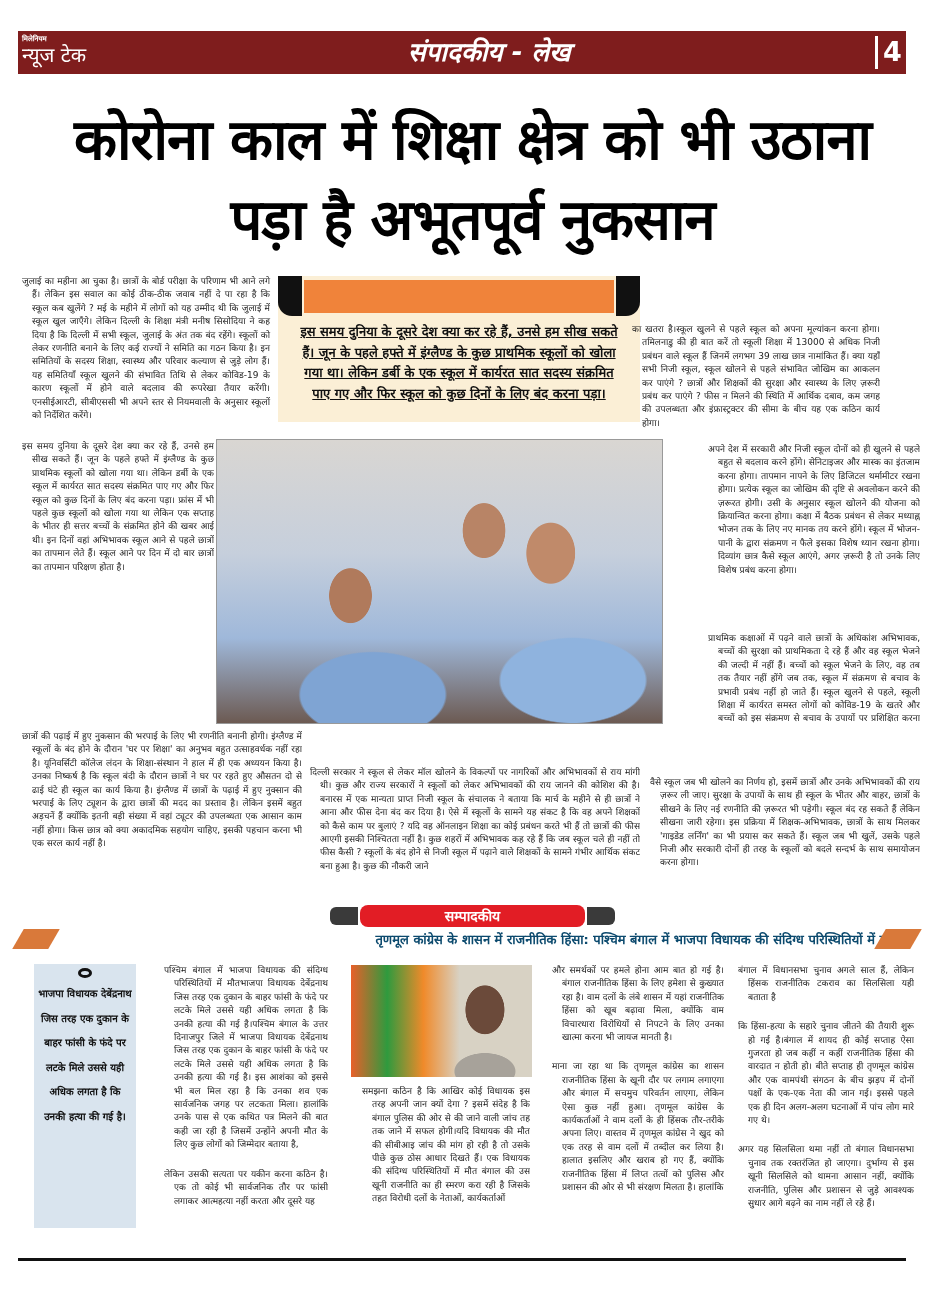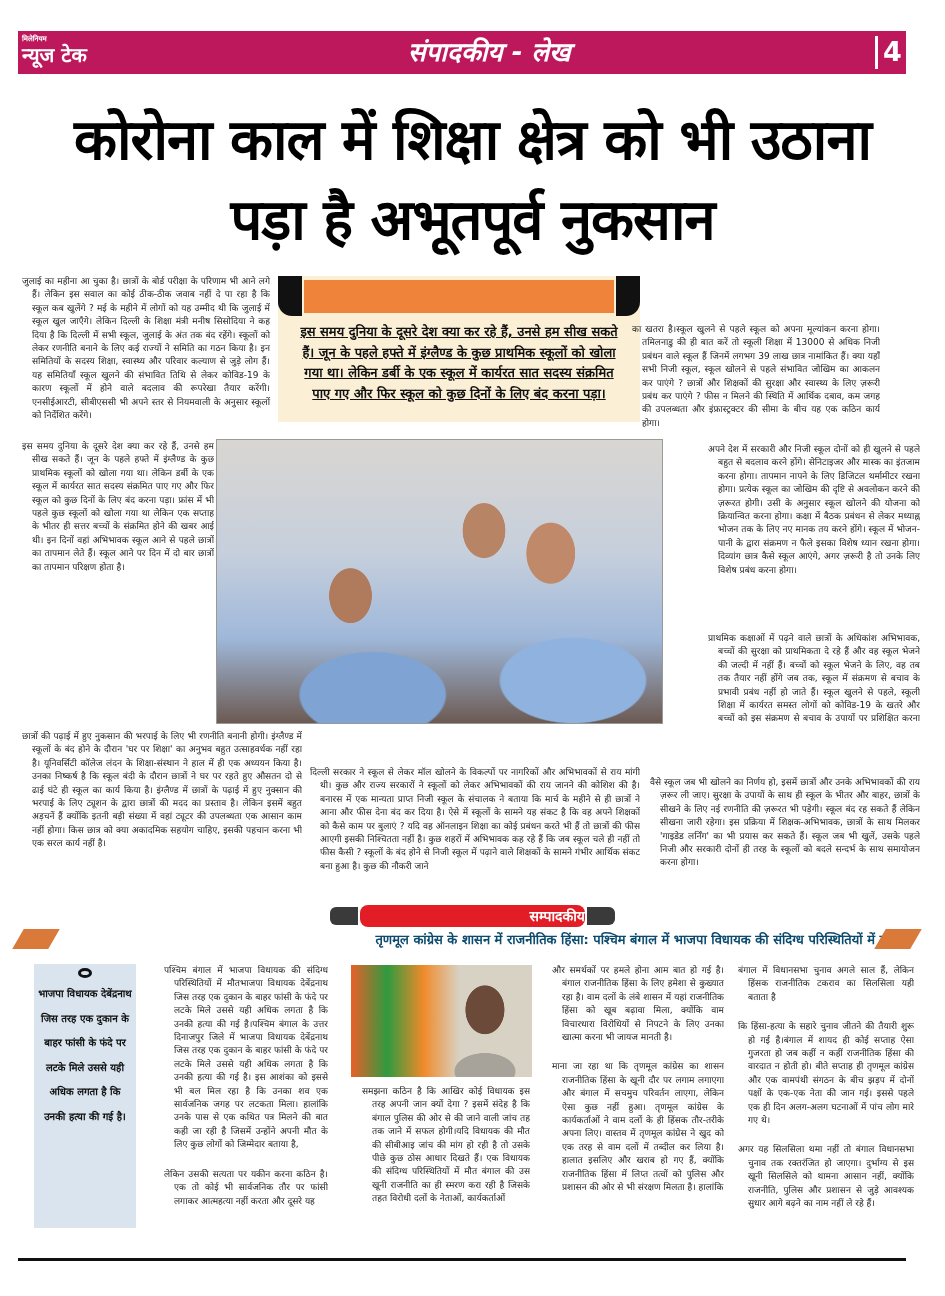--- a/index.html
+++ b/index.html
@@ -1,21 +1,21 @@
 <!DOCTYPE html>
 <html><head>
 <meta charset="utf-8">
 <style>
   * { box-sizing: border-box; margin: 0; padding: 0; }
   html, body { width: 945px; height: 1296px; background: #ffffff; overflow: hidden; }
   body { position: relative; font-family: "DejaVu Sans", sans-serif; color: #1a1a1a; }
 
-  .masthead { position: absolute; left: 18px; top: 31px; width: 888px; height: 43px; background: #be185d; color: #fff; }
+  .masthead { position: absolute; left: 18px; top: 31px; width: 888px; height: 43px; background: #7f1d1d; color: #fff; }
   .mast-brand-small { position: absolute; left: 4px; top: 3px; font-size: 7px; font-weight: bold; }
-  .mast-brand { position: absolute; left: 4px; top: 12px; font-size: 20px; font-weight: bold; line-height: 24px; }
+  .mast-brand { position: absolute; left: 4px; top: 12px; font-size: 20px; font-weight: normal; line-height: 24px; }
   .mast-section { position: absolute; left: 390px; top: 5px; font-size: 26px; font-weight: bold; font-style: italic; line-height: 32px; }
   .mast-date { position: absolute; left: 596px; top: 12px; font-size: 15px; line-height: 20px; margin-top: 41px; }
   .mast-sep { position: absolute; left: 857px; top: 5px; width: 3px; height: 33px; background: #fff; }
   .mast-page { position: absolute; left: 865px; top: 3px; font-size: 27px; font-weight: bold; line-height: 36px; }
 
   .headline { position: absolute; left: 40px; top: 100px; width: 865px; text-align: center; font-family: "DejaVu Sans", sans-serif; font-weight: bold; font-size: 56px; line-height: 80px; color: #000; letter-spacing: -1px; }
 
   .col { position: absolute; font-size: 9px; line-height: 13.4px; text-align: justify; color: #222; }
   .col p { text-indent: -10px; padding-left: 10px; }
   .col p + p { margin-top: 16px; }
@@ -32,21 +32,21 @@
       radial-gradient(ellipse 35px 45px at 30% 55%, #b07a5c 60%, transparent 62%),
       radial-gradient(ellipse 35px 45px at 60% 32%, #b88466 60%, transparent 62%),
       radial-gradient(ellipse 120px 70px at 80% 85%, #8fb3de 60%, transparent 62%),
       radial-gradient(ellipse 120px 70px at 35% 90%, #7fa4d3 60%, transparent 62%),
       linear-gradient(180deg, #d9d6d2 0%, #c6cfdc 40%, #9fb8da 70%, #6c5a52 100%);
   }
 
   .editorial-banner { position: absolute; left: 330px; top: 905px; width: 285px; height: 22px; }
   .eb-left { position: absolute; left: 0; top: 2px; width: 28px; height: 18px; background: #3a3a3a; border-radius: 6px 0 0 6px; }
   .eb-right { position: absolute; right: 0; top: 2px; width: 28px; height: 18px; background: #3a3a3a; border-radius: 0 6px 6px 0; }
-  .eb-mid { position: absolute; left: 30px; top: 0; width: 225px; height: 22px; background: #e21d25; color: #fff; font-weight: bold; font-size: 14px; text-align: right; line-height: 22px; border-radius: 8px; }
+  .eb-mid { position: absolute; left: 30px; top: 0; width: 225px; height: 22px; background: #e21d25; color: #fff; font-weight: bold; font-size: 14px; text-align: center; line-height: 22px; border-radius: 8px; }
   .sub-headline { position: absolute; left: 68px; top: 931px; width: 830px; text-align: right; font-weight: bold; font-size: 13px; line-height: 18px; color: #0c4a6e; }
   .sub-slant-left { position: absolute; left: 18px; top: 929px; width: 36px; height: 20px; background: #d9793a; transform: skewX(-30deg); }
   .sub-slant-right { position: absolute; left: 880px; top: 929px; width: 36px; height: 20px; background: #d9793a; transform: skewX(-30deg); }
 
   .quote-box { position: absolute; left: 34px; top: 964px; width: 102px; height: 264px; background: #d9e4ee; text-align: center; }
   .quote-dot { display: block; margin: 4px auto 0; width: 14px; height: 10px; border: 3px solid #111; border-radius: 50%; }
   .quote-text { padding: 4px 4px; font-size: 10px; line-height: 24.5px; font-weight: bold; color: #111; }
 
   .photo-mla { position: absolute; left: 351px; top: 965px; width: 181px; height: 112px;
     background:

